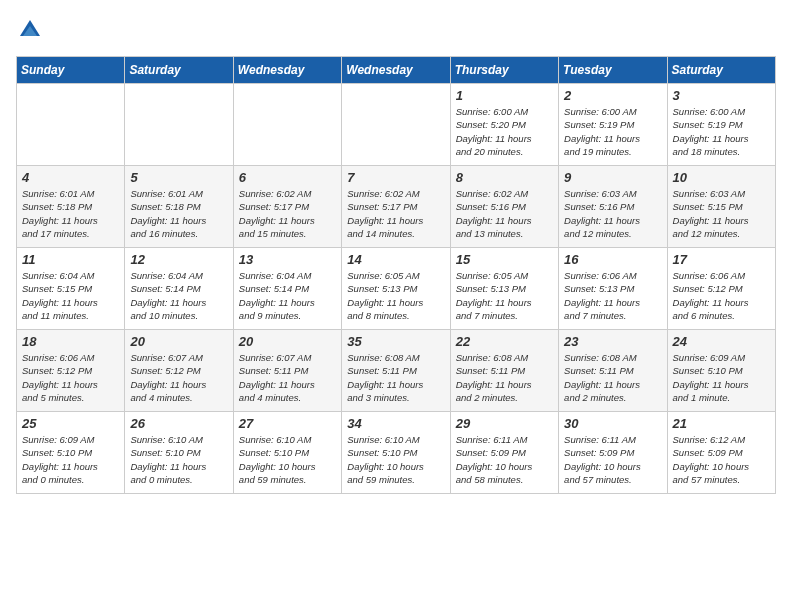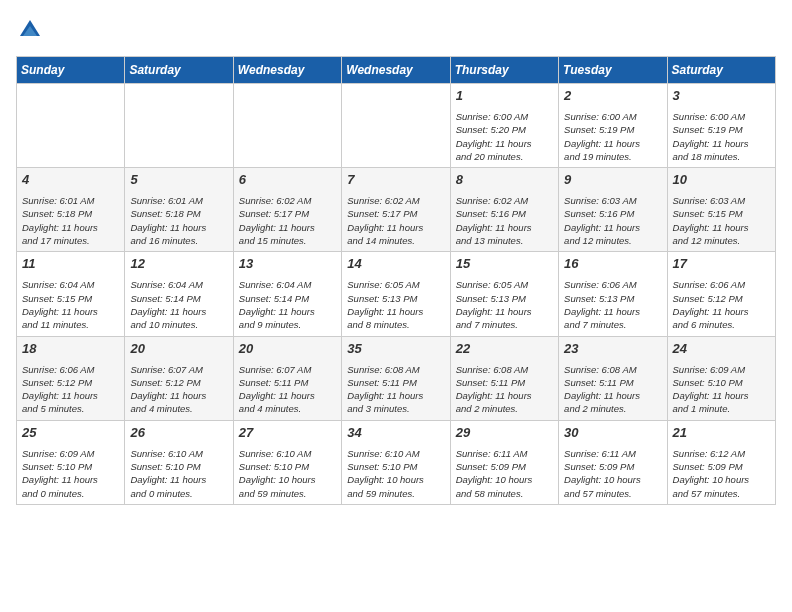--- a/index.html
+++ b/index.html
@@ -71,21 +71,20 @@
     }
     .day-num {
       font-size: 13px;
       font-weight: bold;
       margin-bottom: 2px;
     }
     .day-info {
       font-size: 9.5px;
       line-height: 1.4;
       color: #333;
-      margin-top: 7px;
     }
     .empty-cell {
       background: #fff !important;
     }
   </style>
 </head>
 <body>
 
 <div class="header">
   <div class="logo">

